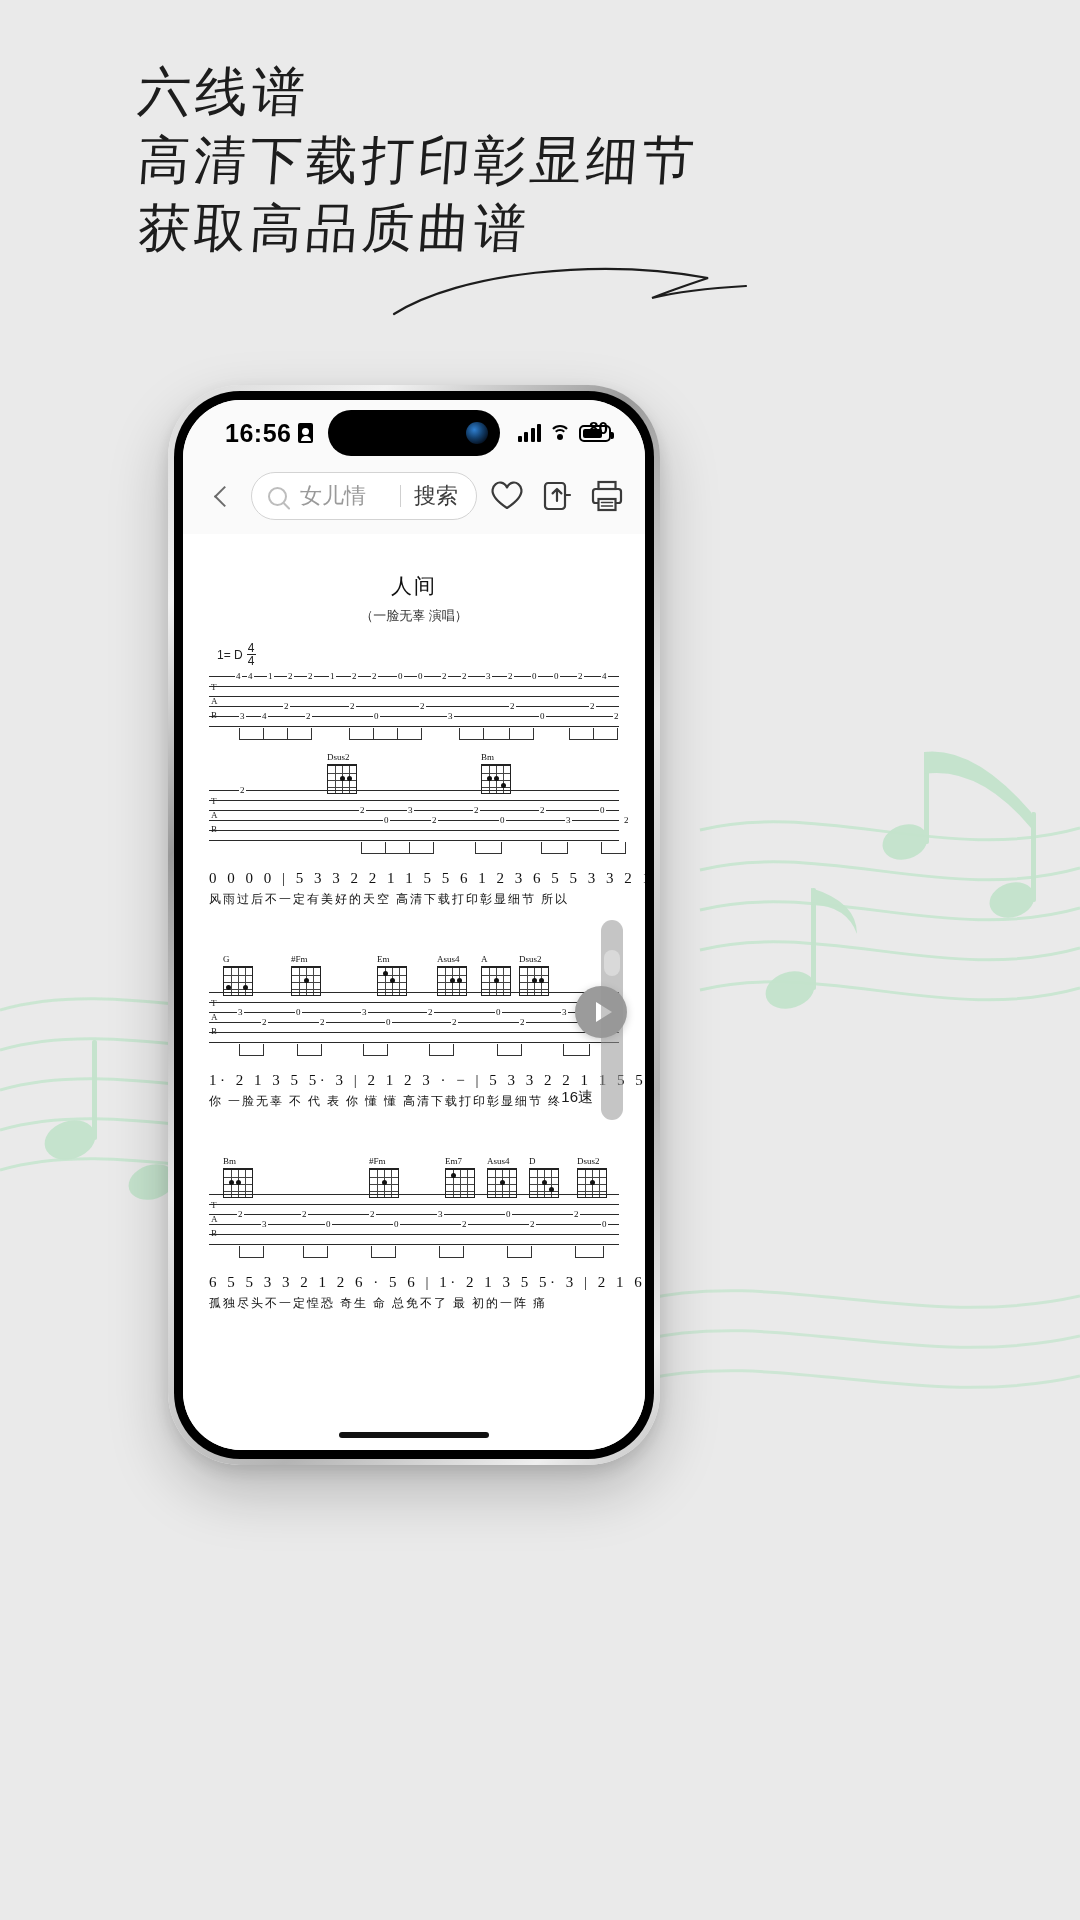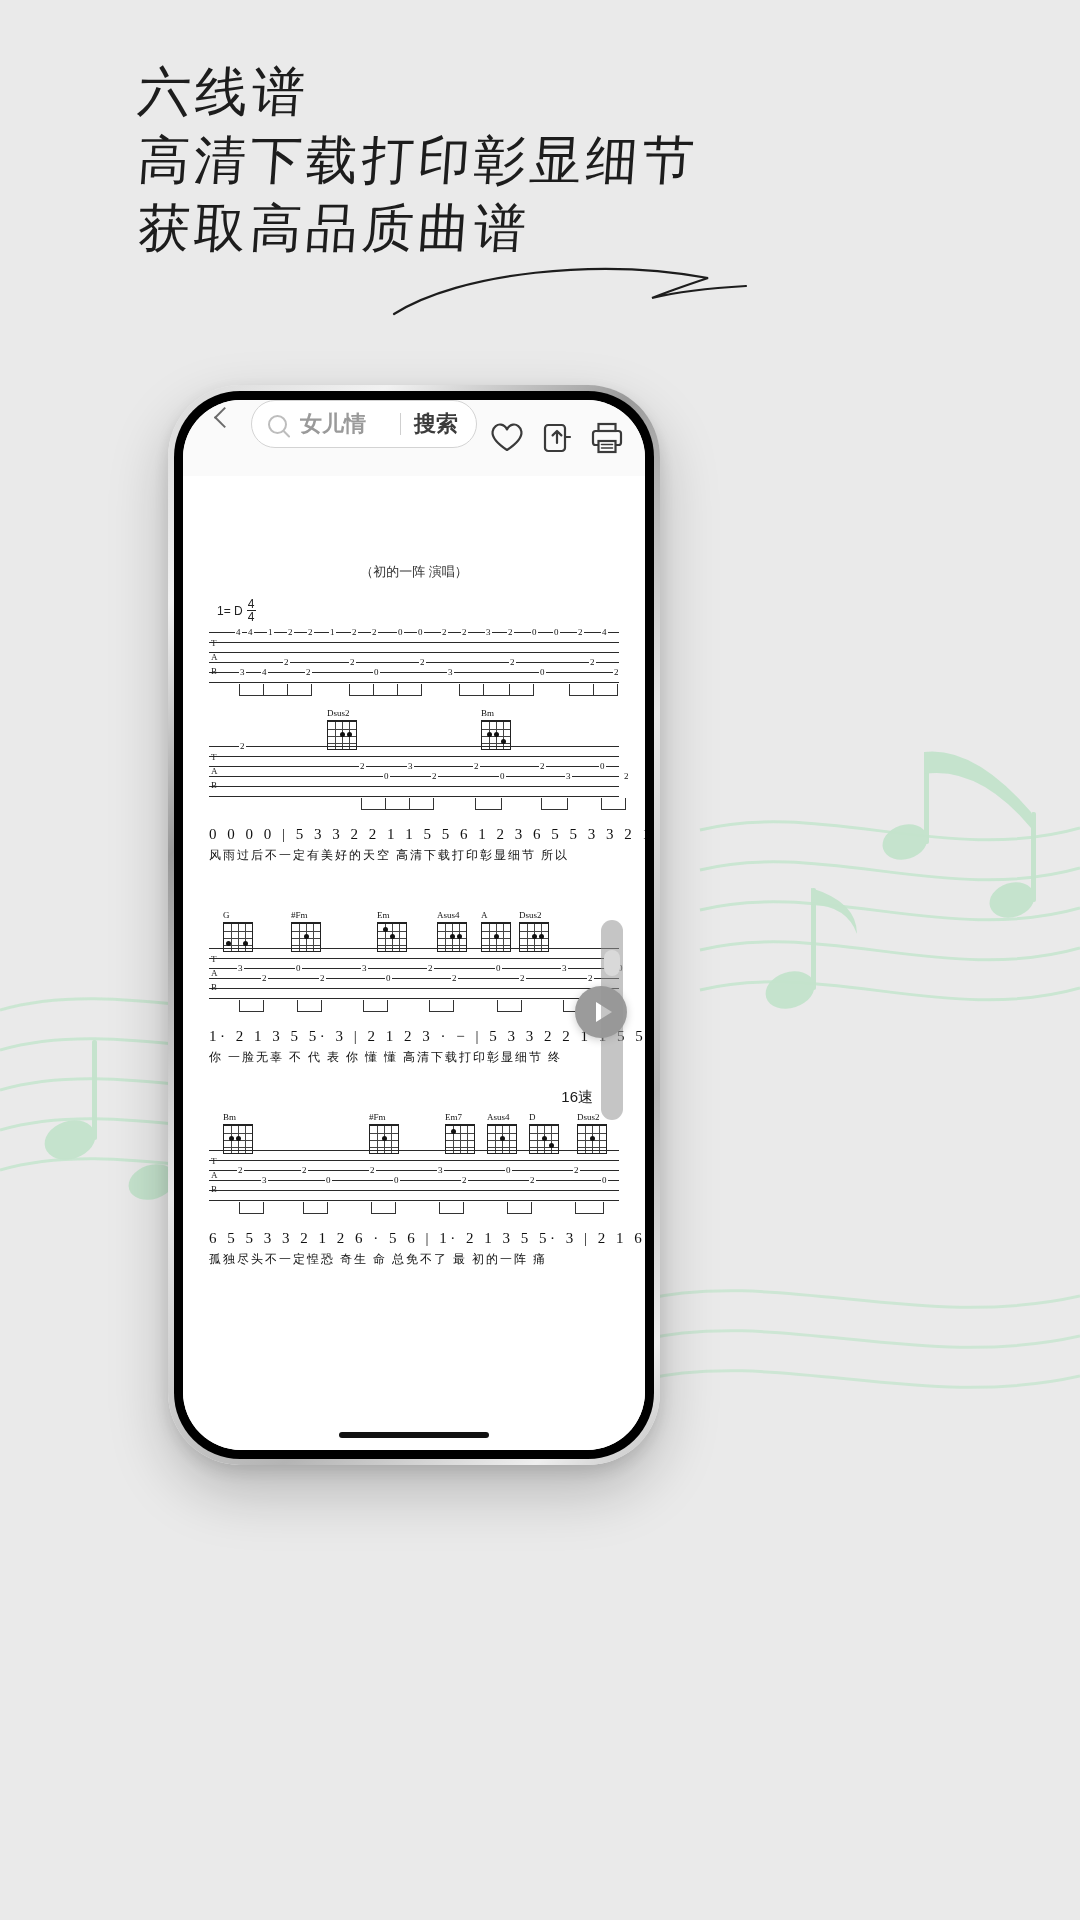--- a/index.html
+++ b/index.html
@@ -127,24 +127,23 @@
   }
   .batt-fill { height: 100%; background: #000; border-radius: 2px; }
   .batt-num {
     position: absolute; right: 37px; top: 50%; transform: translateY(-50%);
     font-size: 17px; font-weight: 700; color: #000;
   }
 
   
   .toolbar {
     height: 76px;
-    display: flex; 
+    display: flex; align-items: center;
     gap: 12px; padding: 0 20px 0 22px;
     background: #fafafa;
-    font-weight: bold;
   }
   .back-btn {
     width: 34px; height: 34px; flex: 0 0 auto;
     display: flex; align-items: center; justify-content: center;
   }
   .back-btn::before {
     content: ""; width: 13px; height: 13px;
     border-left: 2.6px solid #6b6b6b; border-bottom: 2.6px solid #6b6b6b;
     transform: rotate(45deg); margin-left: 4px;
   }
@@ -347,20 +346,46 @@
 </div>
 
 <svg class="swoosh" width="360" height="60" viewBox="0 0 360 60">
   <path d="M4,52 C 70,10 210,-4 318,16 C 300,22 282,28 262,36 C 286,30 320,26 356,24" fill="none" stroke="#1d1d1d" stroke-width="2.2" stroke-linecap="round"></path>
 </svg>
 
 <div class="phone">
  <div class="phone-inner">
   <div class="screen">
 
+    <div class="statusbar">
+      <div class="sb-time">
+        <span>16:56</span>
+        <span class="sb-lock"></span>
+      </div>
+      <div class="island">
+        <span class="cam"></span>
+      </div>
+      <div class="sb-right">
+        <span class="bars">
+              <i></i>
+              <i></i>
+              <i></i>
+              <i></i>
+            </span>
+        <span class="wifi">
+              <span></span>
+              <span></span>
+              <span></span>
+            </span>
+        <span class="batt-num">80</span>
+        <span class="batt">
+              <span class="batt-fill" style="width:80%"></span>
+            </span>
+      </div>
+    </div>
 
     <div class="toolbar">
       <div class="back-btn"></div>
 
       <div class="searchbar">
         <span class="mag"></span>
         <span class="search-text">女儿情</span>
         <span class="divider-v"></span>
         <span class="search-btn">搜索</span>
       </div>
@@ -385,21 +410,22 @@
             <rect x="9.5" y="21" width="17" height="11" fill="#fff" stroke="#3a3a3a" stroke-width="2.2"></rect>
             <path d="M12.5 24.5 h11 M12.5 28 h11" stroke="#3a3a3a" stroke-width="1.6" stroke-linecap="round"></path>
           </svg>
         </span>
       </div>
     </div>
 
     <div class="sheet">
       <div class="sheet-pad">
 
-        <div class="song-sub">（初的一阵 演唱）</div>
+        <div class="song-title">人间</div>
+        <div class="song-sub">（一脸无辜 演唱）</div>
 
         <div class="keysig">
           <span>1= D</span>
           <span class="frac">
             <b>4</b>
             <span class="bar"></span>
             <b>4</b>
           </span>
         </div>
 

